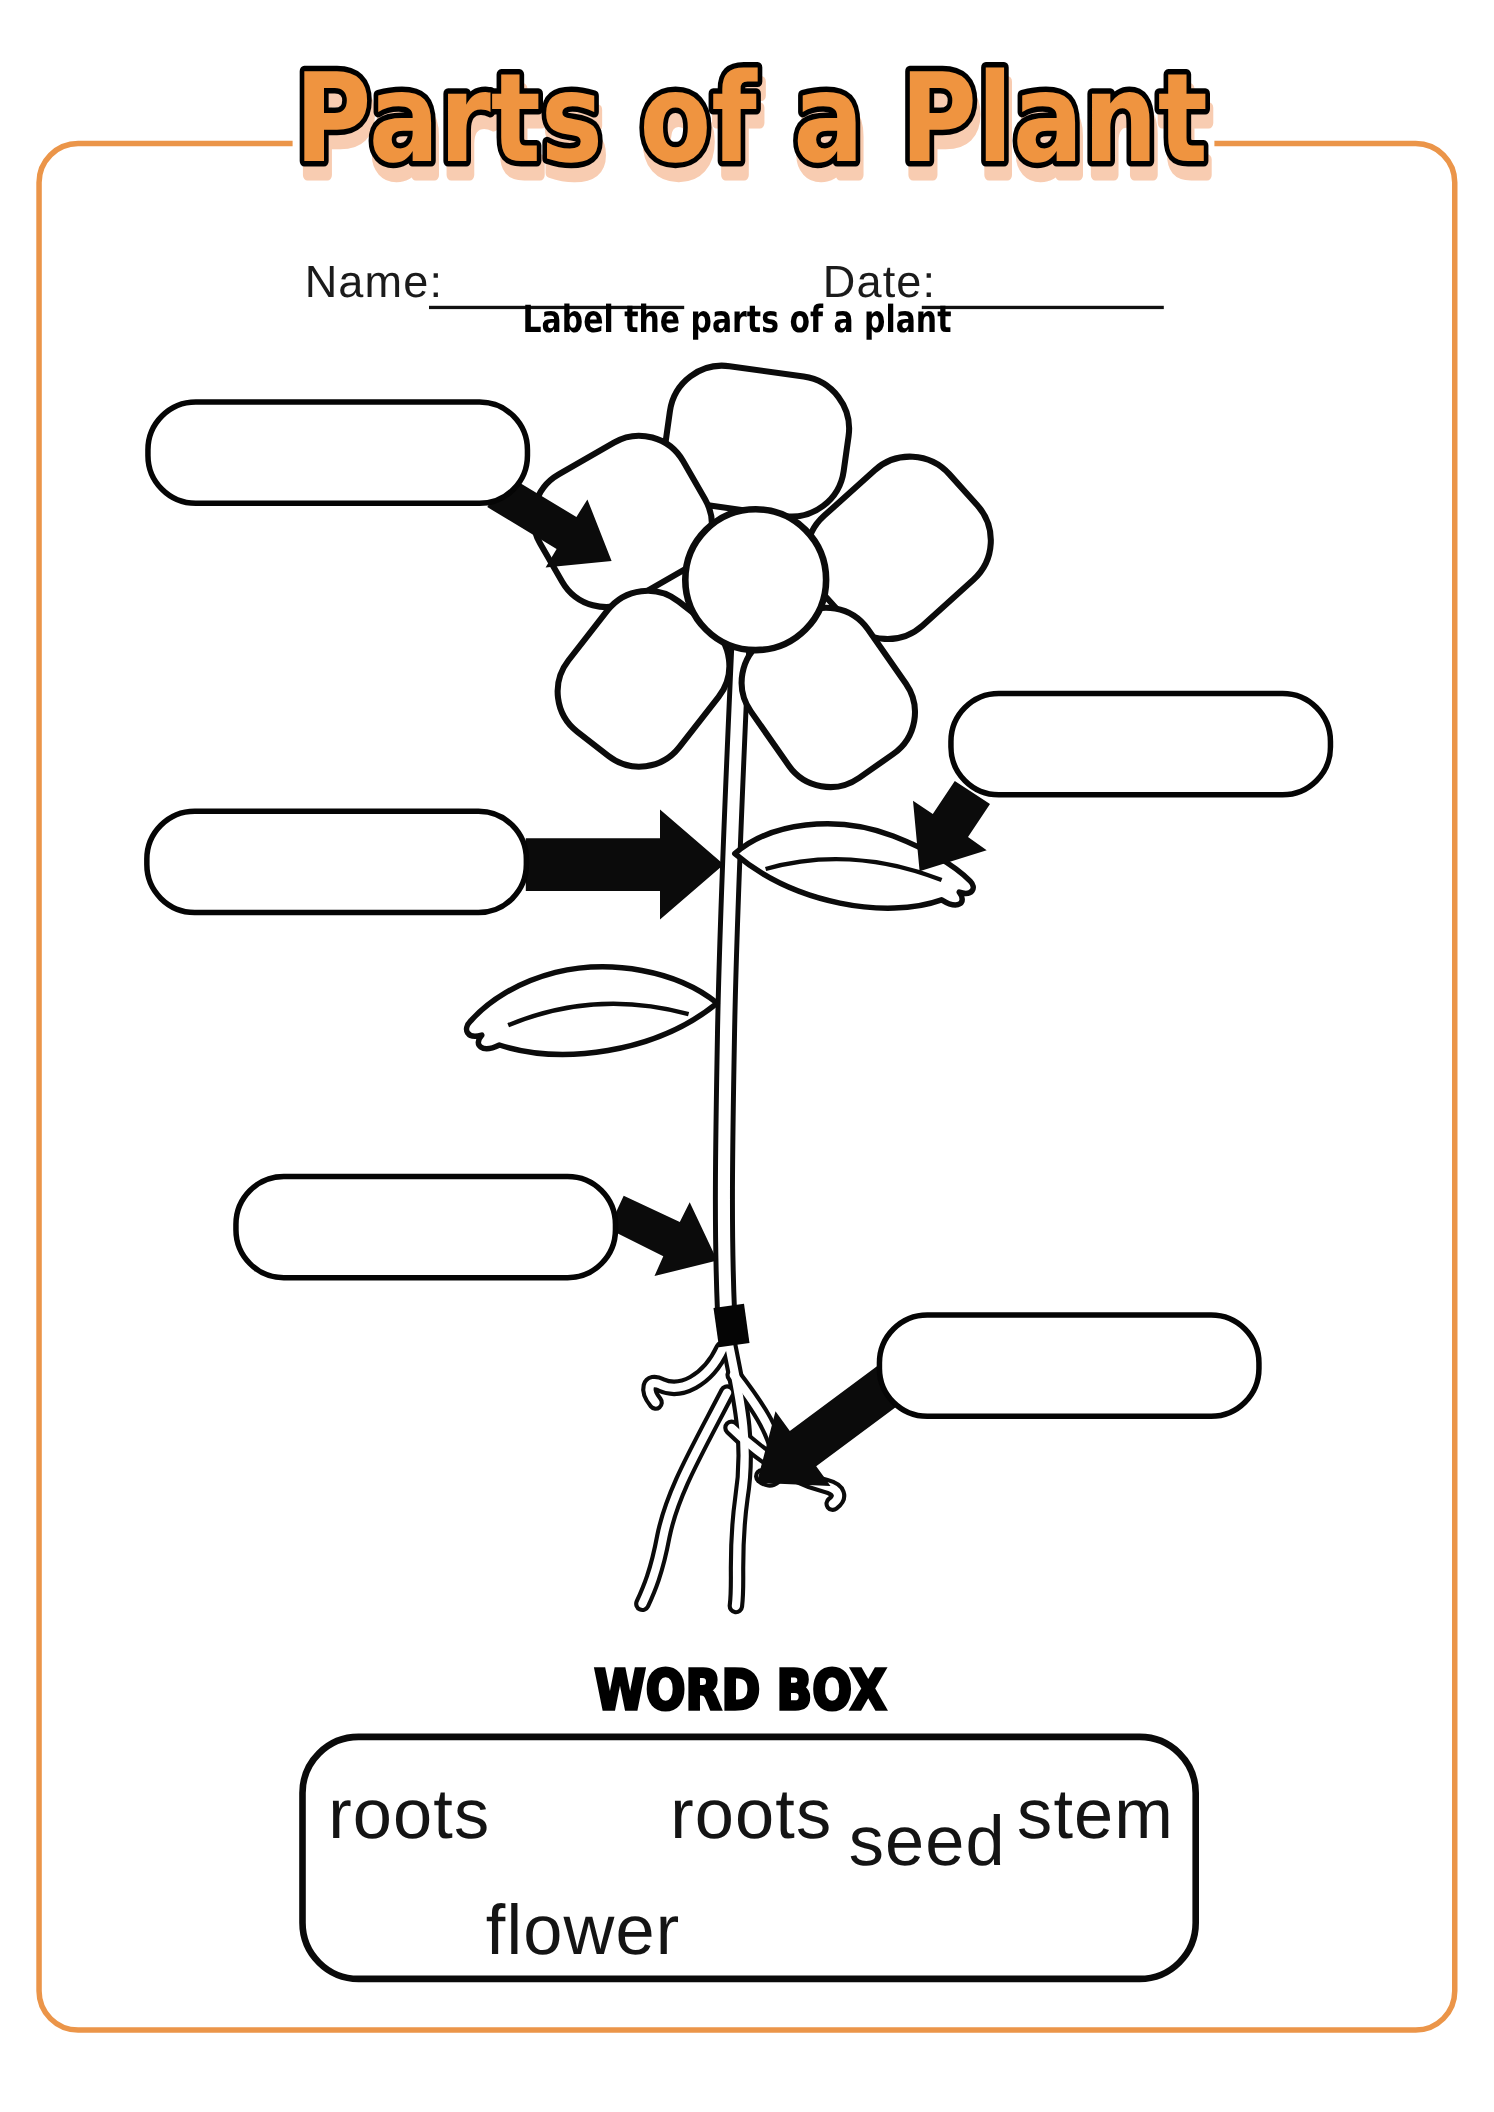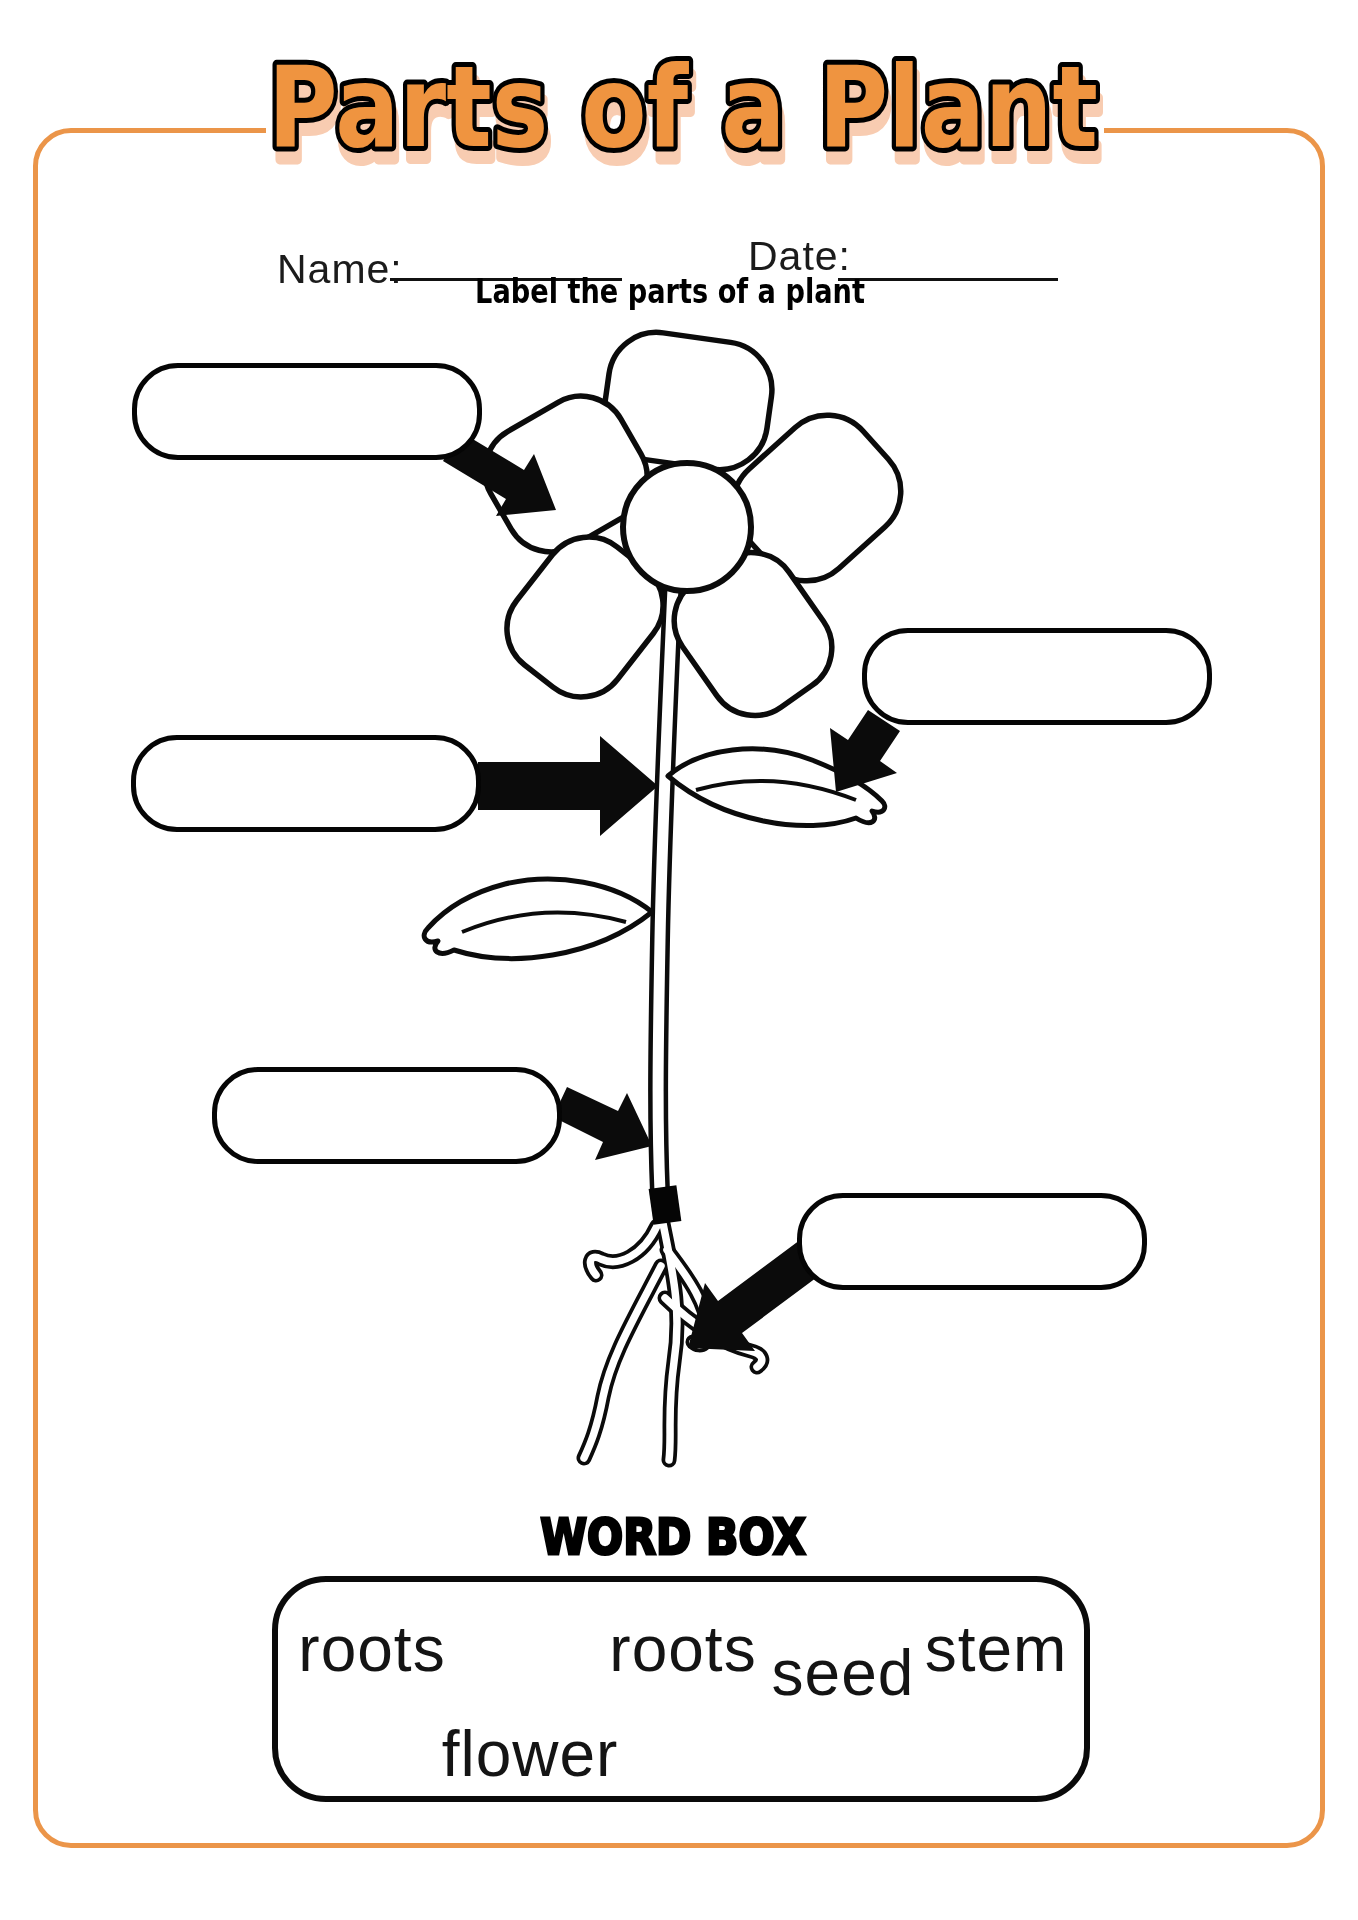--- a/index.html
+++ b/index.html
@@ -44,21 +44,21 @@
 <div class="page">
 
   <div class="frame"></div>
   <div class="frame-gap"></div>
 
   <svg class="title-svg" viewBox="0 0 1358 230">
     <text class="title-shadow" x="686" y="159" text-anchor="middle" textLength="830" lengthAdjust="spacingAndGlyphs">Parts of a Plant</text>
     <text class="title-main" x="683" y="146" text-anchor="middle" textLength="830" lengthAdjust="spacingAndGlyphs">Parts of a Plant</text>
   </svg>
 
-  <div class="field-label" style="left:277px;top:233px;margin-top:13px;">Name:</div>
+  <div class="field-label" style="left:277px;top:233px;">Name:</div>
   <div class="write-line" style="left:390px;top:278px;width:232px;"></div>
   <div class="field-label" style="left:748px;top:233px;">Date:</div>
   <div class="write-line" style="left:838px;top:278px;width:220px;"></div>
 
   <div class="subtitle">Label the parts of a plant</div>
 
   <svg class="diagram" viewBox="0 0 1358 1920">
 
     <g stroke="#0b0b0b" fill="none" stroke-linecap="round">
       <path d="M 673 588 C 667 720, 662 830, 660 940 C 658 1050, 657 1120, 660 1192" stroke-width="20"></path>

